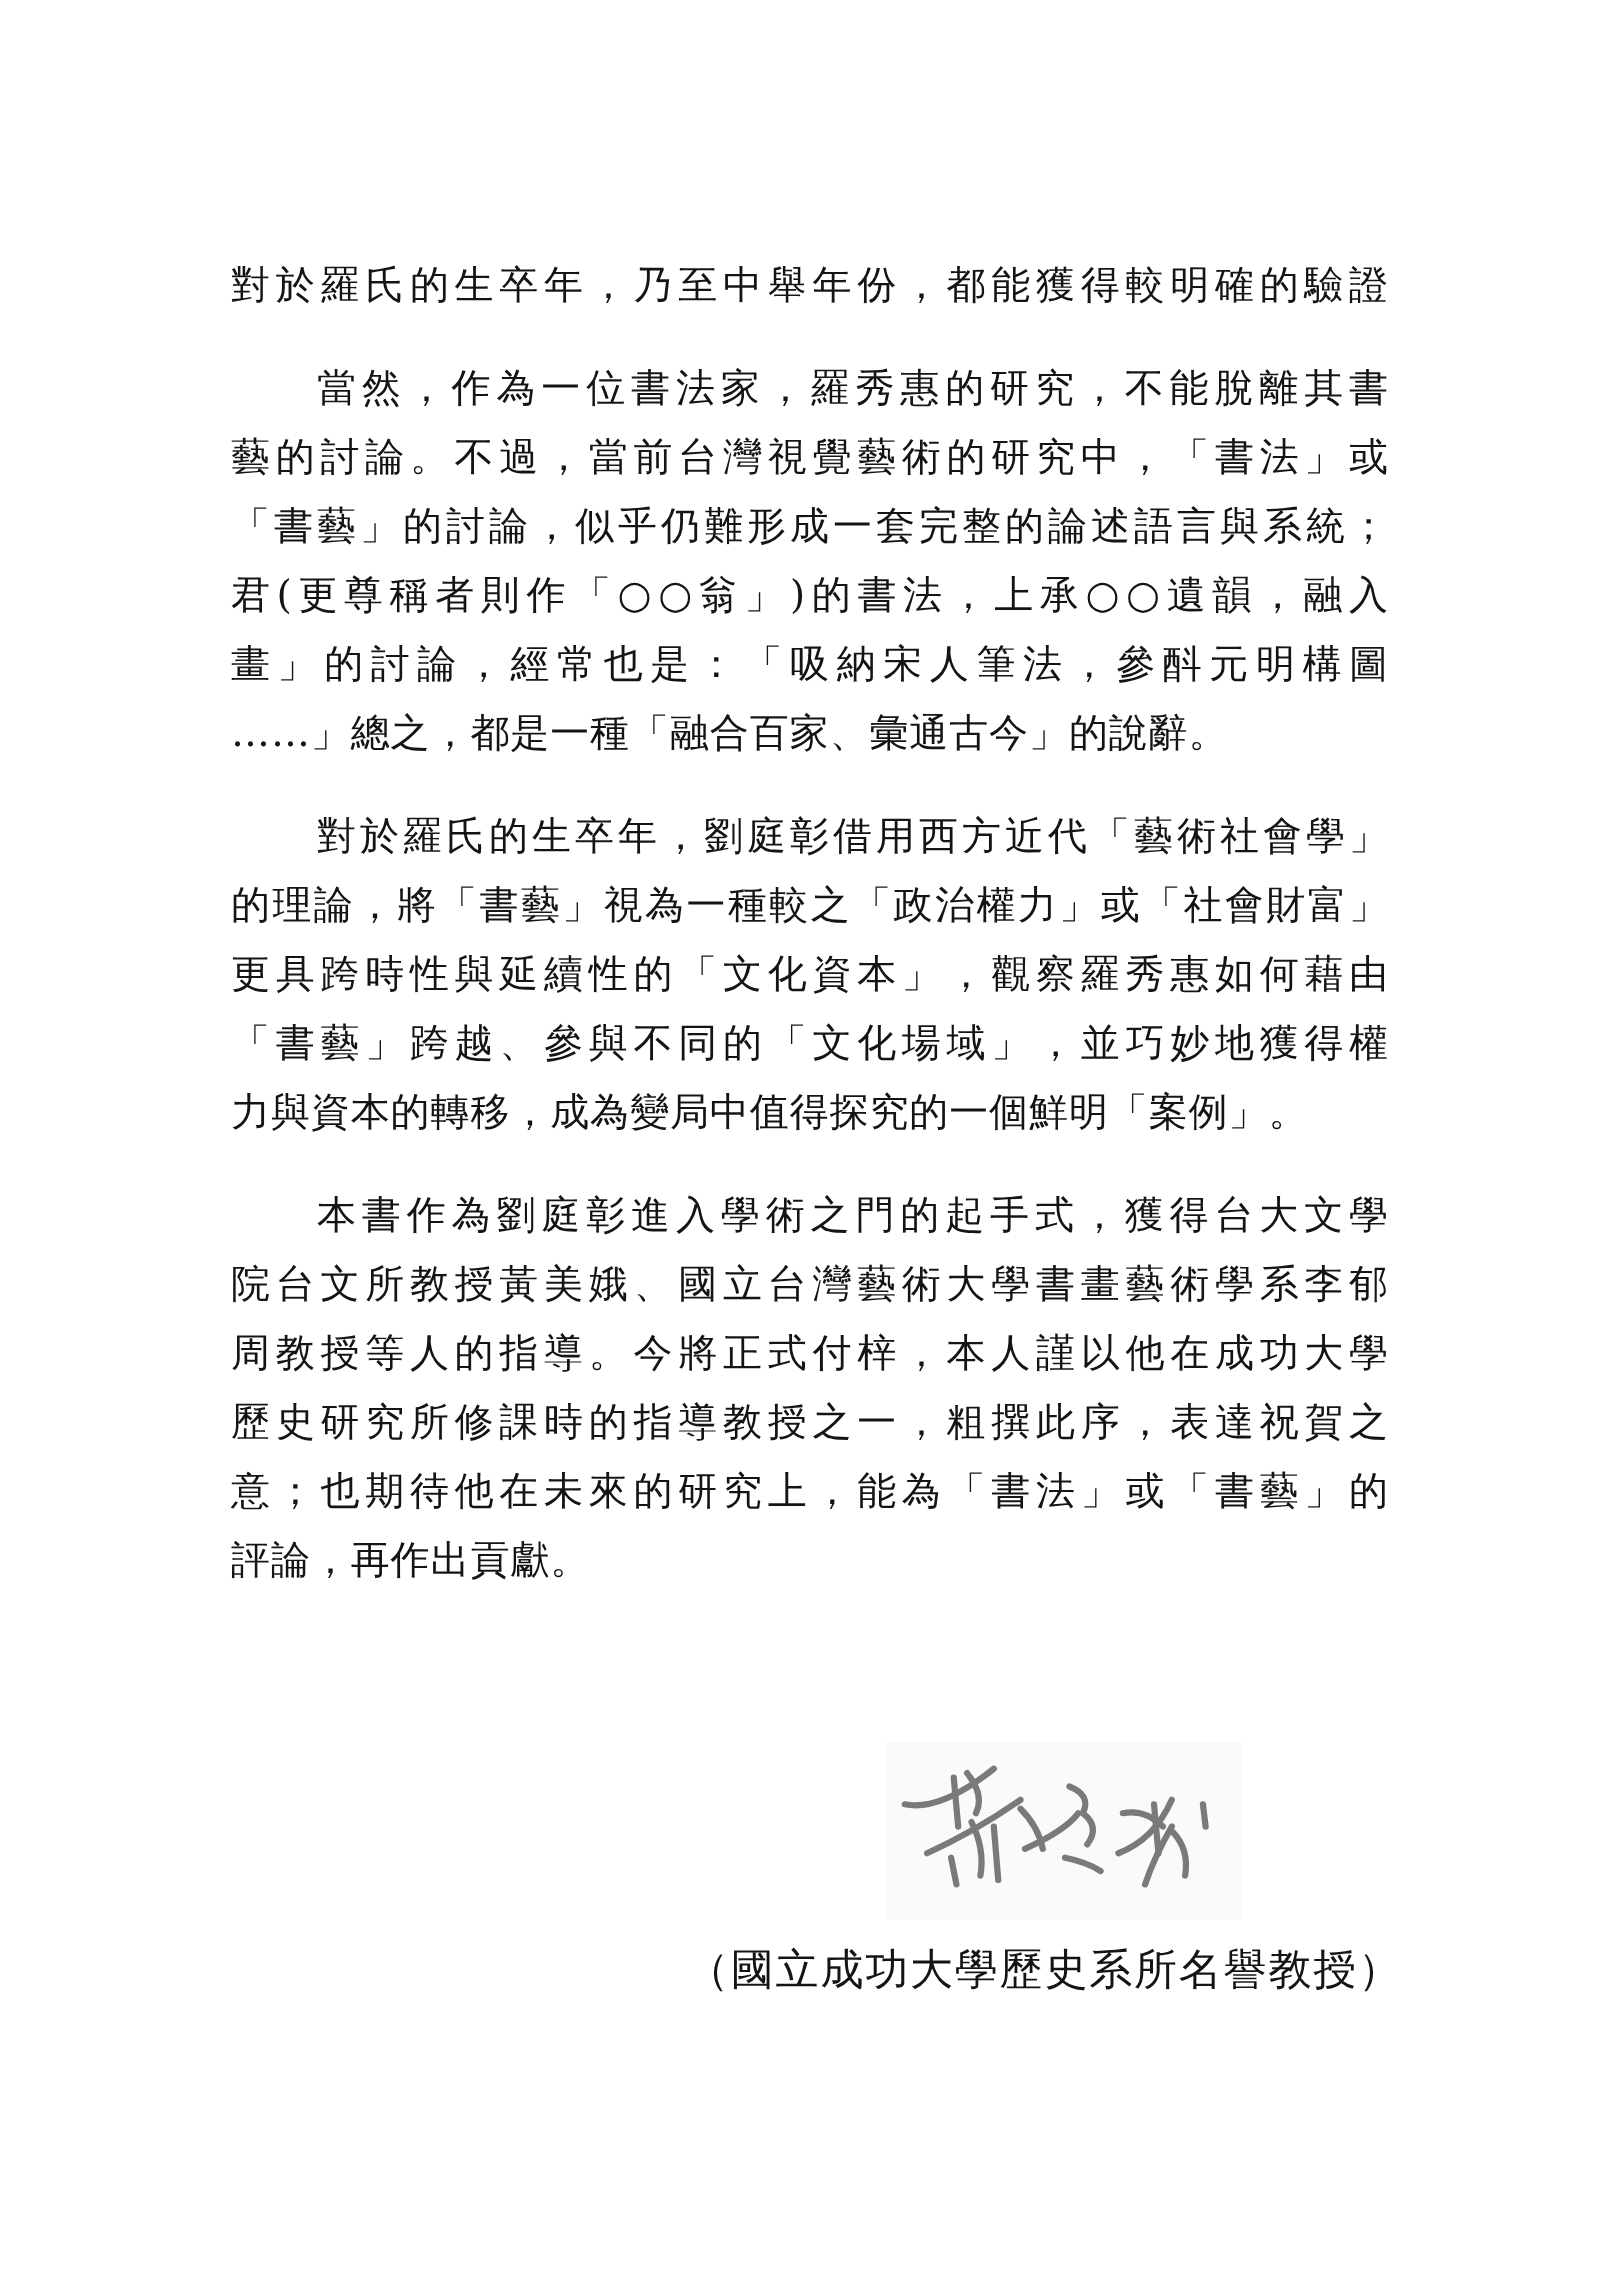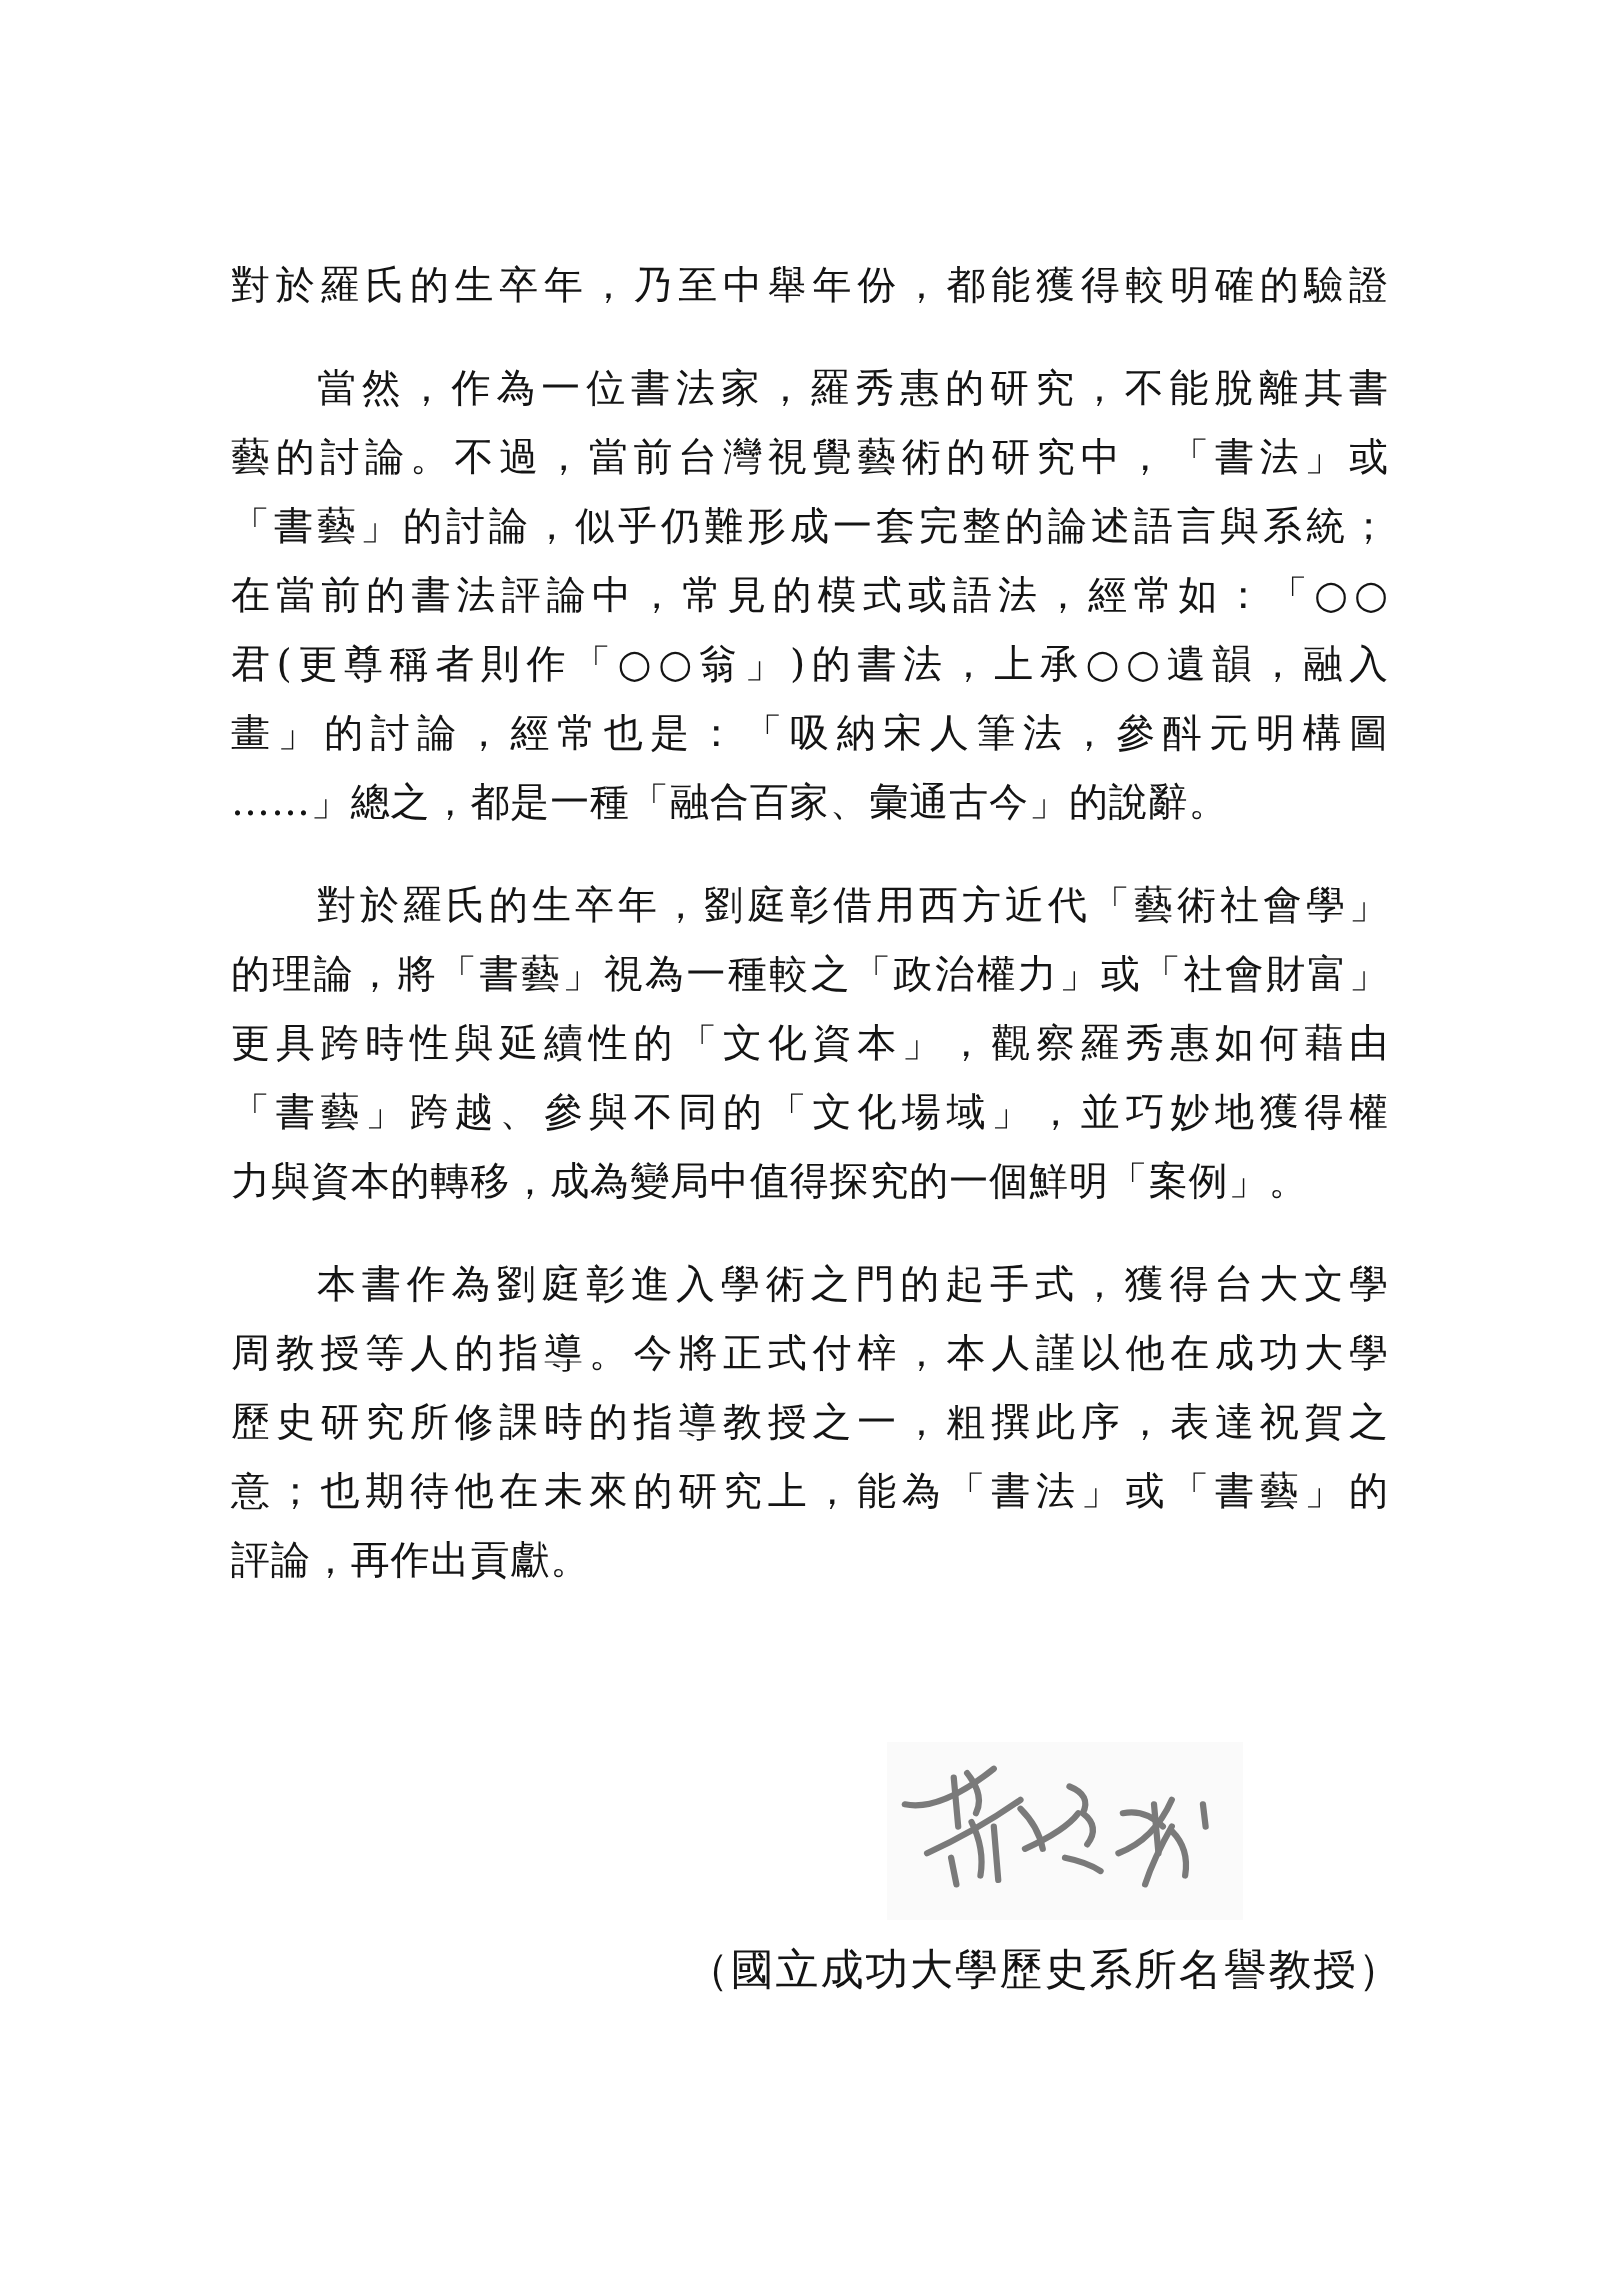--- a/index.html
+++ b/index.html
@@ -71,36 +71,36 @@
   <div class="body-text">
 
     <p class="para">
       <span class="line">對於羅氏的生卒年，乃至中舉年份，都能獲得較明確的驗證</span>
     </p>
 
     <p class="para">
       <span class="line" style="padding-left:86px">當然，作為一位書法家，羅秀惠的研究，不能脫離其書</span>
       <span class="line">藝的討論。不過，當前台灣視覺藝術的研究中，「書法」或</span>
       <span class="line">「書藝」的討論，似乎仍難形成一套完整的論述語言與系統；</span>
-      <span class="line">在當前的書法評論中，常見的模式或語法，經常如：「○○</span>
       <span class="line">君(更尊稱者則作「○○翁」)的書法，上承○○遺韻，融入</span>
       <span class="line">畫」的討論，經常也是：「吸納宋人筆法，參酙元明構圖</span>
       <span class="line last">……」總之，都是一種「融合百家、彙通古今」的說辭。</span>
     </p>
 
     <p class="para">
       <span class="line" style="padding-left:86px">對於羅氏的生卒年，劉庭彰借用西方近代「藝術社會學」</span>
       <span class="line">的理論，將「書藝」視為一種較之「政治權力」或「社會財富」</span>
       <span class="line">更具跨時性與延續性的「文化資本」，觀察羅秀惠如何藉由</span>
       <span class="line">「書藝」跨越、參與不同的「文化場域」，並巧妙地獲得權</span>
       <span class="line last">力與資本的轉移，成為變局中值得探究的一個鮮明「案例」。</span>
     </p>
 
     <p class="para">
       <span class="line" style="padding-left:86px">本書作為劉庭彰進入學術之門的起手式，獲得台大文學</span>
+      <span class="line">院台文所教授黃美娥、國立台灣藝術大學書畫藝術學系李郁</span>
       <span class="line">周教授等人的指導。今將正式付梓，本人謹以他在成功大學</span>
       <span class="line">歷史研究所修課時的指導教授之一，粗撰此序，表達祝賀之</span>
       <span class="line">意；也期待他在未來的研究上，能為「書法」或「書藝」的</span>
       <span class="line last">評論，再作出貢獻。</span>
     </p>
 
   </div>
 
   <div class="signature-box" title="蕭瓊瑞">
     <svg width="356" height="178" viewBox="0 0 400 200">

